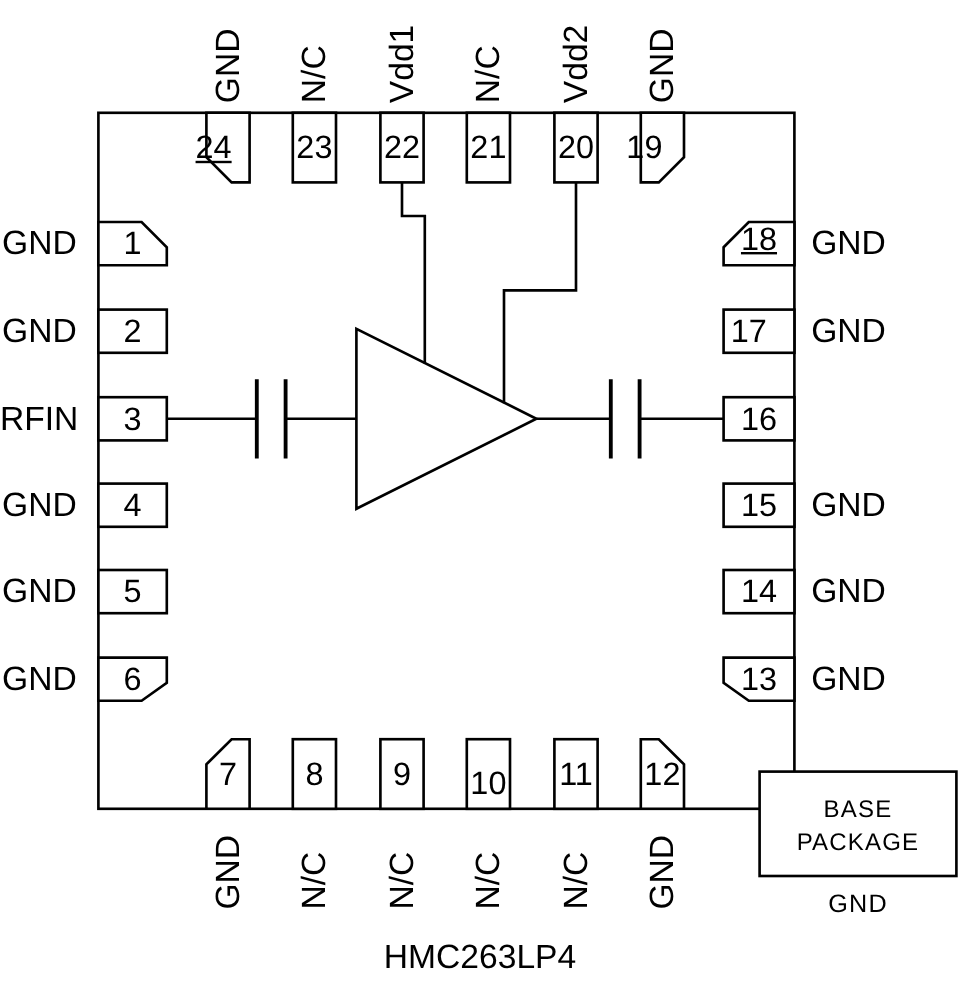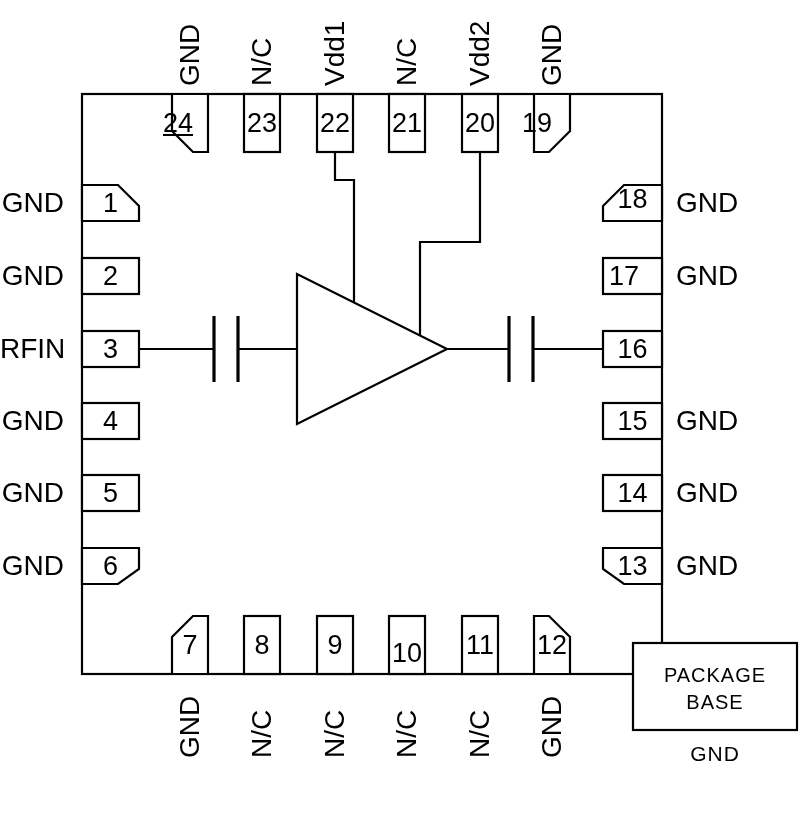--- a/index.html
+++ b/index.html
@@ -87,21 +87,21 @@
   <div class="pin-num" style="left:462px;top:94px;width:36px;height:58px;">20</div>
   <div class="pin-num" style="left:519px;top:94px;width:36px;height:58px;">19</div>
 
   <div class="pin-num" style="left:82px;top:185px;width:57px;height:36px;">1</div>
   <div class="pin-num" style="left:82px;top:258px;width:57px;height:36px;">2</div>
   <div class="pin-num" style="left:82px;top:331px;width:57px;height:36px;">3</div>
   <div class="pin-num" style="left:82px;top:403px;width:57px;height:36px;">4</div>
   <div class="pin-num" style="left:82px;top:475px;width:57px;height:36px;">5</div>
   <div class="pin-num" style="left:82px;top:548px;width:57px;height:36px;">6</div>
 
-  <div class="pin-num" style="left:603px;top:185px;width:59px;height:28px;">18</div>
+  <div class="pin-num" style="left:603px;top:185px;width:59px;height:28px;text-decoration:underline;">18</div>
   <div class="pin-num" style="left:603px;top:258px;width:42px;height:36px;">17</div>
   <div class="pin-num" style="left:603px;top:331px;width:59px;height:36px;border-radius:16px;">16</div>
   <div class="pin-num" style="left:603px;top:403px;width:59px;height:36px;">15</div>
   <div class="pin-num" style="left:603px;top:475px;width:59px;height:36px;">14</div>
   <div class="pin-num" style="left:603px;top:548px;width:59px;height:36px;">13</div>
 
   <div class="pin-num" style="left:172px;top:616px;width:36px;height:58px;">7</div>
   <div class="pin-num" style="left:244px;top:616px;width:36px;height:58px;">8</div>
   <div class="pin-num" style="left:317px;top:616px;width:36px;height:58px;">9</div>
   <div class="pin-num" style="left:389px;top:616px;width:36px;height:75px;">10</div>
@@ -129,19 +129,20 @@
   <div class="side-lbl right" style="top:550px;">GND</div>
 
   <div class="vlbl" style="left:177px;top:758px;">GND</div>
   <div class="vlbl" style="left:249px;top:758px;">N/C</div>
   <div class="vlbl" style="left:322px;top:758px;">N/C</div>
   <div class="vlbl" style="left:394px;top:758px;">N/C</div>
   <div class="vlbl" style="left:467px;top:758px;">N/C</div>
   <div class="vlbl" style="left:539px;top:758px;">GND</div>
 
   <div class="pkg-text" style="top:662px;">
+    <div>BASE</div>
     <div>PACKAGE</div>
-    <div>BASE</div>
   </div>
   <div class="pkg-gnd" style="top:742px;">GND</div>
 
+  <div class="title">HMC263LP4</div>
 
 </div>
 
 </body></html>

